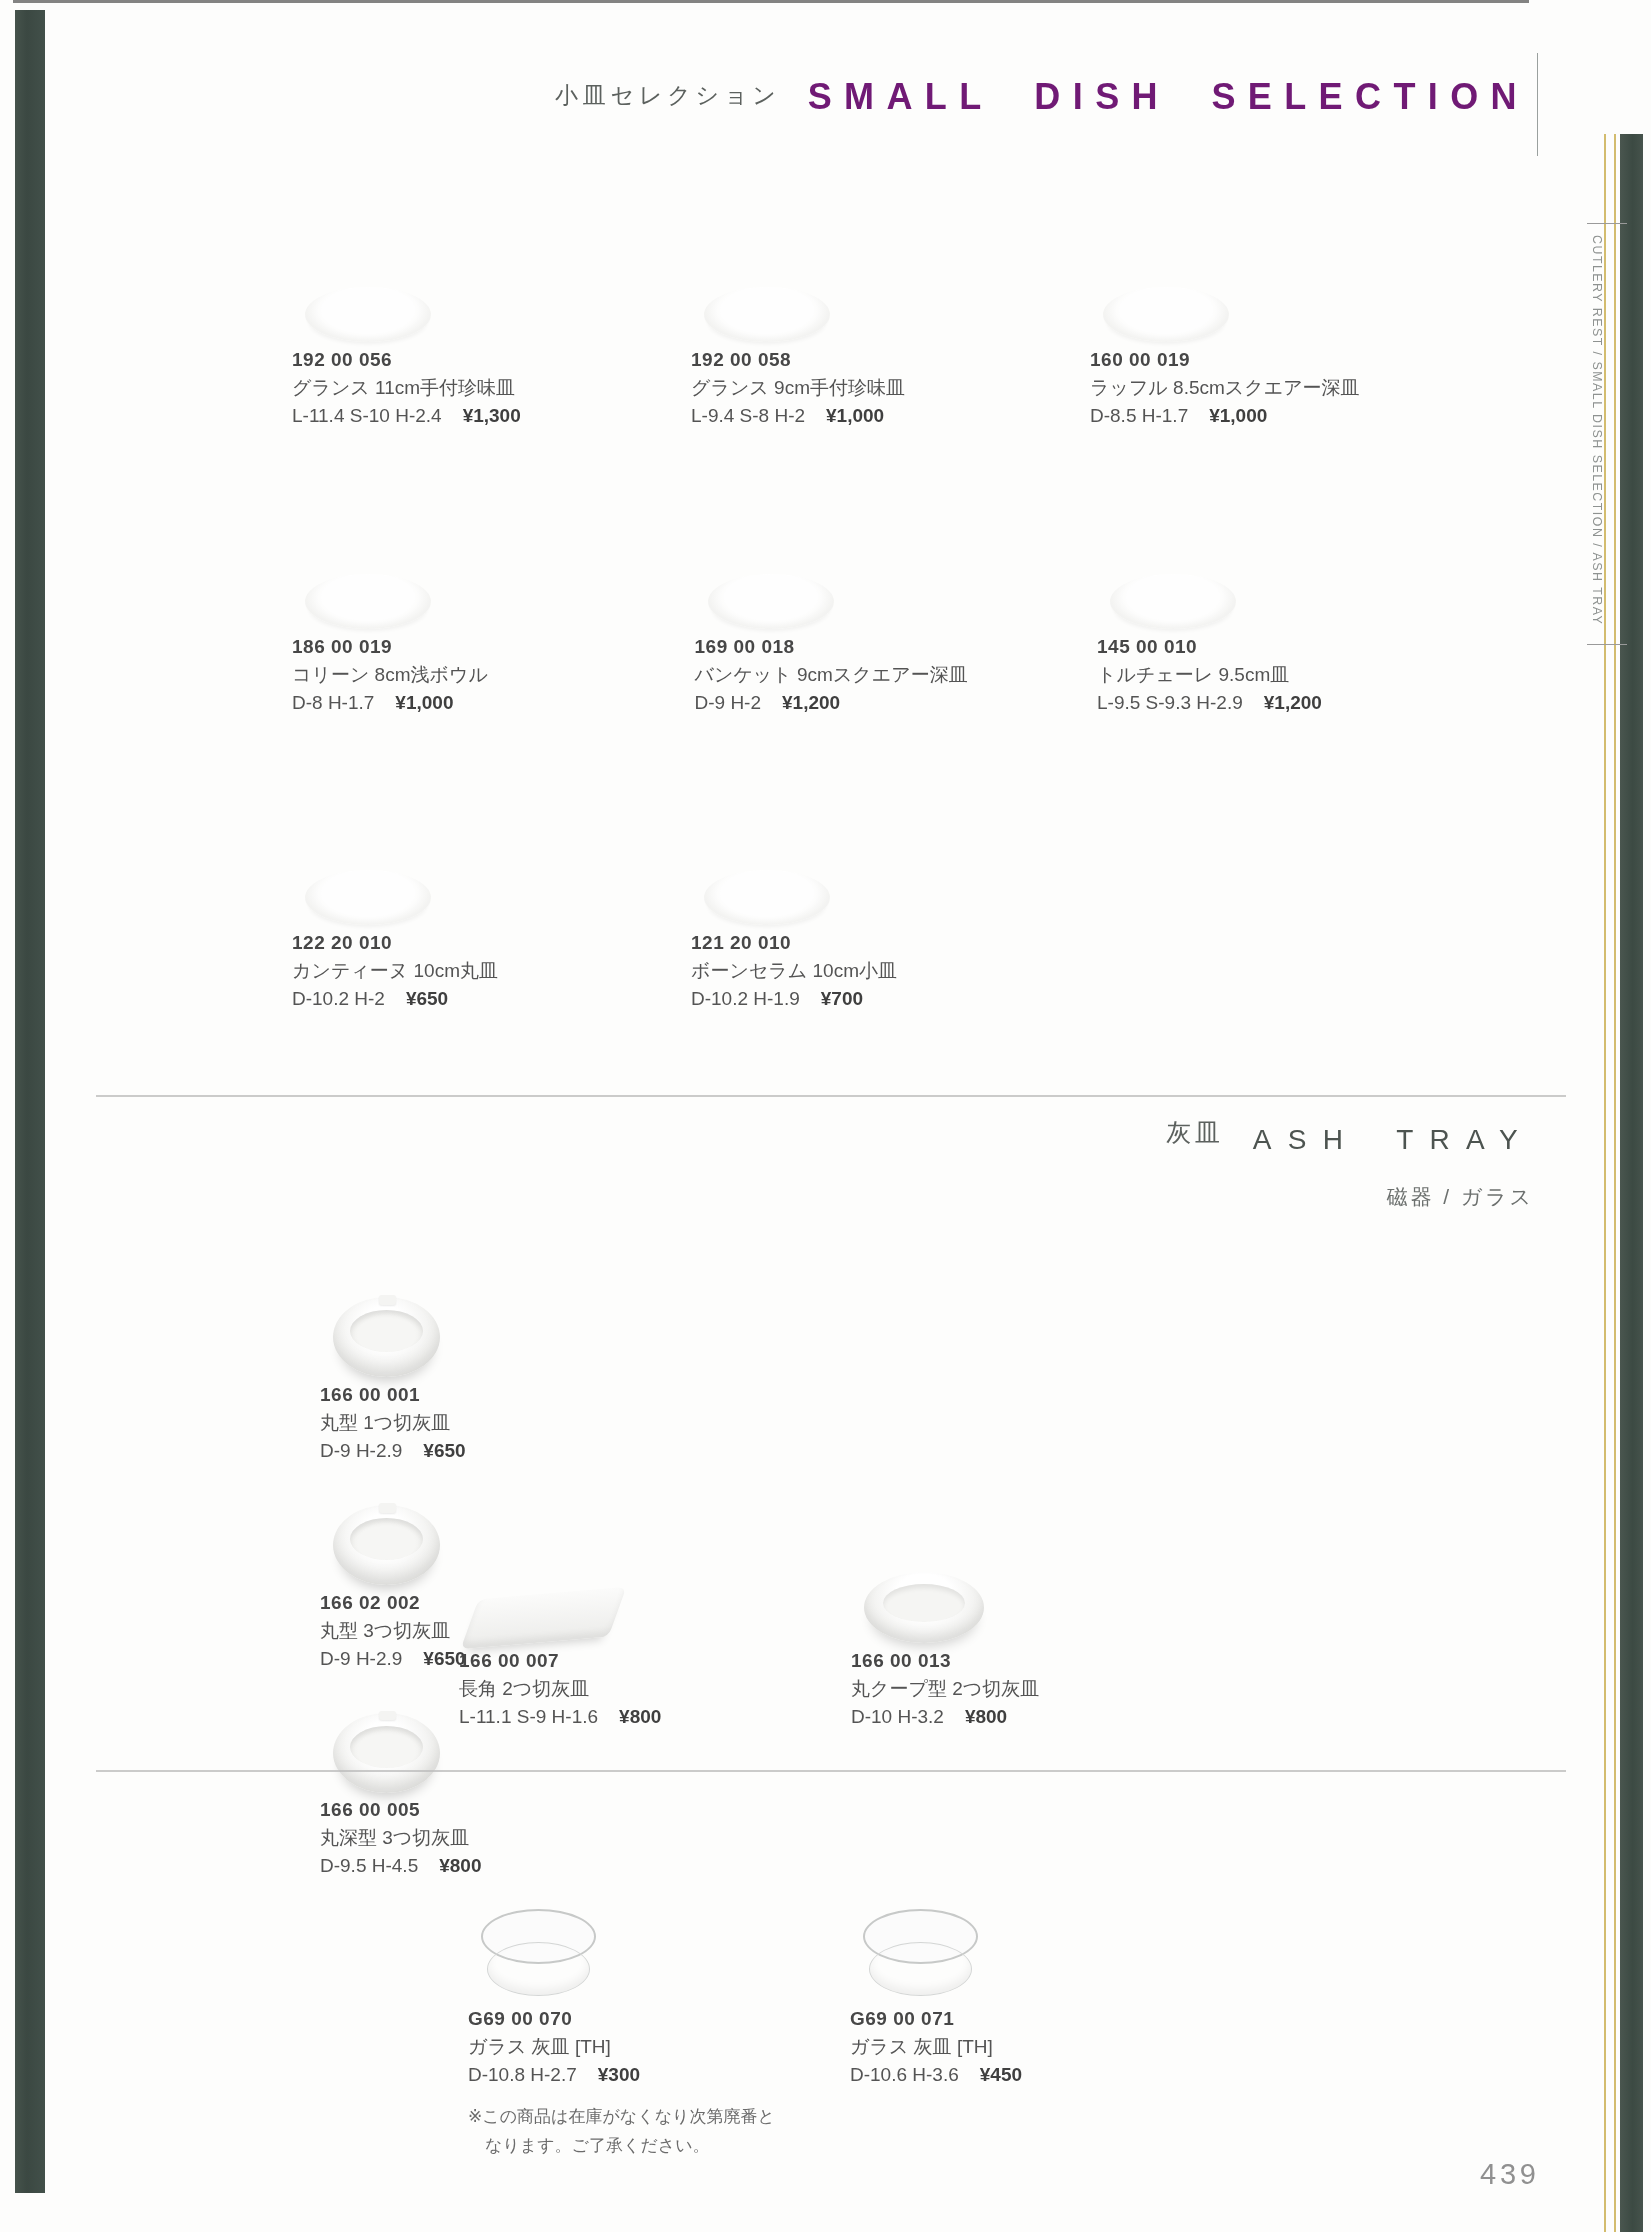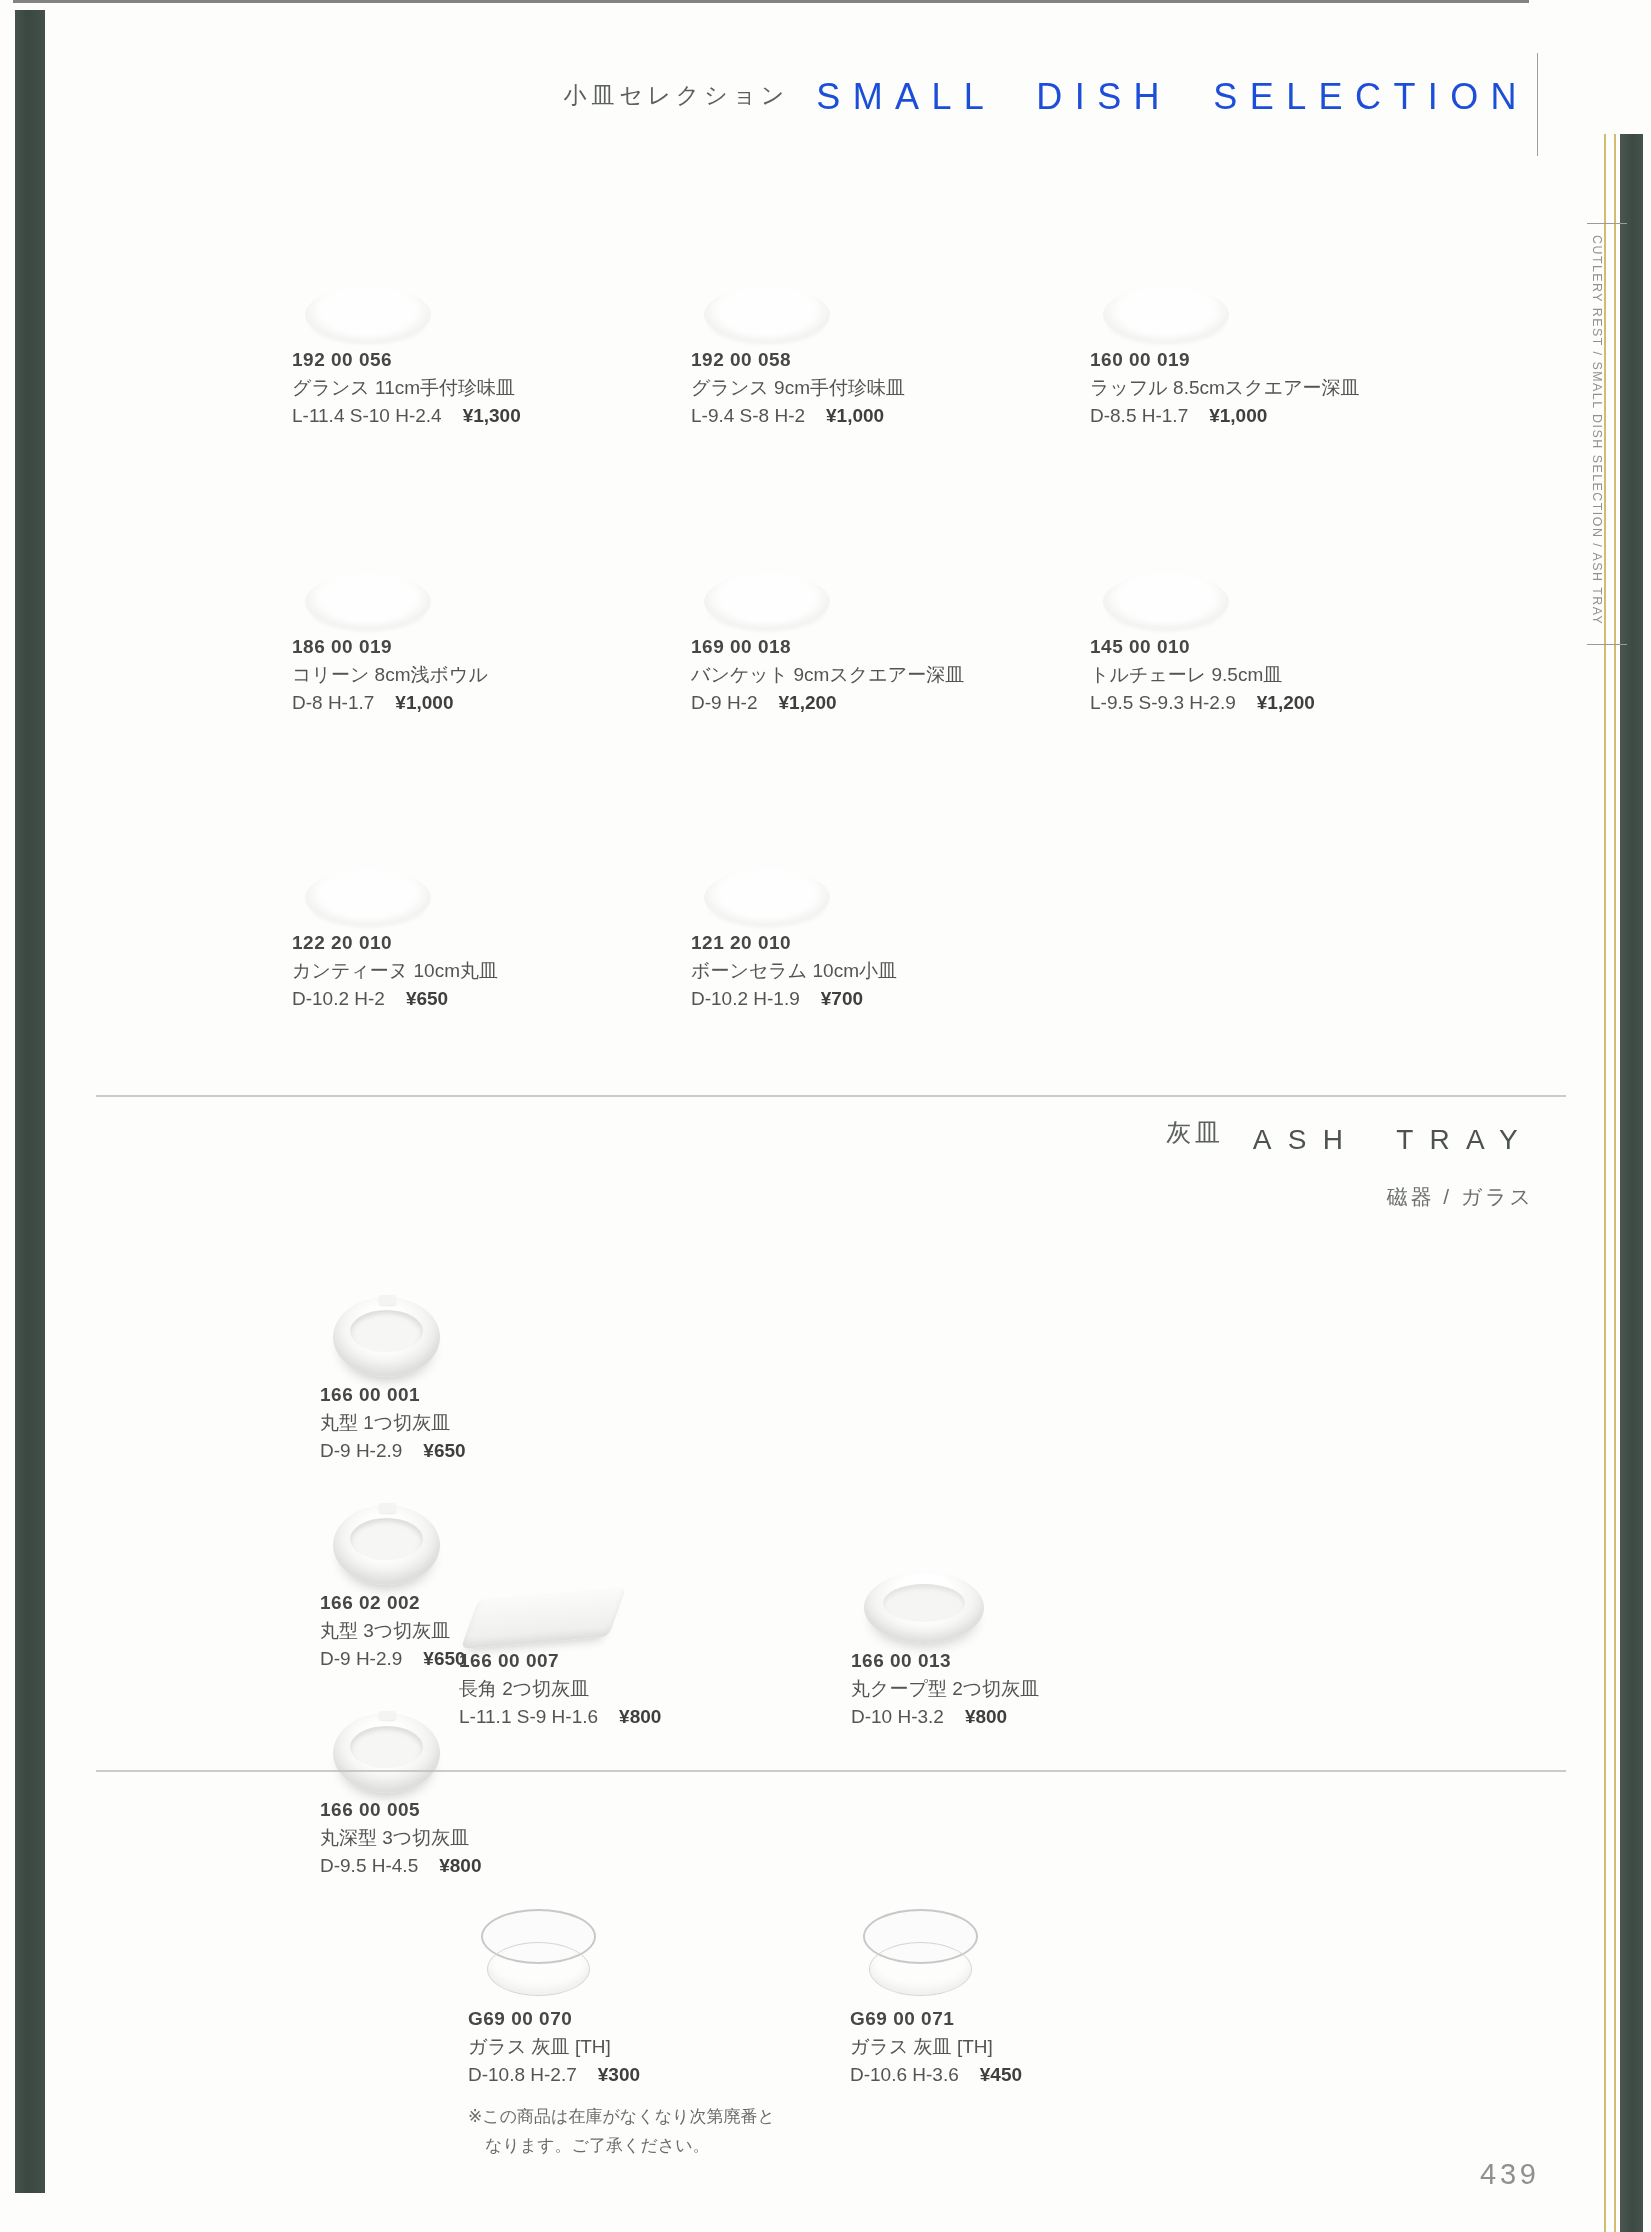--- a/index.html
+++ b/index.html
@@ -24,21 +24,21 @@
   .tick-bottom{top:644px;}
   .side-vertical-text{
     position:absolute;left:1581px;top:235px;height:401px;width:23px;
     writing-mode:vertical-rl;text-orientation:mixed;
     font-size:12.4px;letter-spacing:1.5px;color:#8e9290;white-space:nowrap;
   }
 
   
   .main-header{position:absolute;left:0;top:76px;width:1529px;text-align:right;white-space:nowrap;}
   .main-header .jp{font-size:23px;letter-spacing:4.8px;color:#5c615e;margin-right:27px;vertical-align:5.7px;}
-  .main-header .en{font-size:36px;letter-spacing:12.4px;word-spacing:19px;font-weight:400;color:#1d4ed8;}
+  .main-header .en{font-size:36px;letter-spacing:12.4px;word-spacing:19px;font-weight:700;color:#701a75;}
   .header-vline{position:absolute;left:1537px;top:53px;width:1px;height:103px;background:#9aa09e;}
 
   .divider{position:absolute;left:96px;width:1470px;height:1.9px;background:#b9b9b9;opacity:.75;}
   .divider-1{top:1095px;}
   .divider-2{top:1770px;}
 
   .ash-header{position:absolute;left:0;top:1116px;width:1534px;text-align:right;white-space:nowrap;}
   .ash-header .jp{font-size:25px;letter-spacing:3.8px;color:#5c615e;margin-right:29px;vertical-align:7.6px;}
   .ash-header .en{font-size:28px;letter-spacing:16.3px;word-spacing:13.4px;color:#4d5450;}
   .ash-sub{position:absolute;left:0;top:1183px;width:1534px;text-align:right;
@@ -48,21 +48,21 @@
   .prow{position:absolute;display:flex;}
   .r-sd{left:292px;width:1204px;}
   .r-sd .cell{width:399px;}
   .r-at3{left:320px;width:1176px;flex-direction:column;}
   .r-at3 .cell{width:387px;}
   .r-at2{left:459px;width:793px;}
   .r-at2 .cell{width:392px;}
   .r-gl{left:468px;width:784px;}
   .r-gl .cell{width:382px;}
 
-  .row-sd1{top:222px;} .row-sd2{top:509px;} .row-sd3{top:805px;}
+  .row-sd1{top:222px;} .row-sd2{top:509px;justify-content:space-between;} .row-sd3{top:805px;}
   .row-at1{top:1257px;} .row-at2{top:1523px;}
   .row-gl{top:1852px;}
 
   .cell{flex:0 0 auto;}
   .img-area{height:120px;margin-bottom:3.8px;display:flex;align-items:flex-end;padding-left:13.4px;box-sizing:border-box;}
   .row-gl .img-area{height:149px;}
   .code{font-size:19px;font-weight:700;color:#474747;line-height:28px;letter-spacing:0.5px;}
   .name{font-size:19px;color:#545454;line-height:28px;}
   .specline{font-size:19px;color:#545454;line-height:28px;white-space:nowrap;}
   .price{font-weight:700;color:#3f3f3f;margin-left:21px;}

